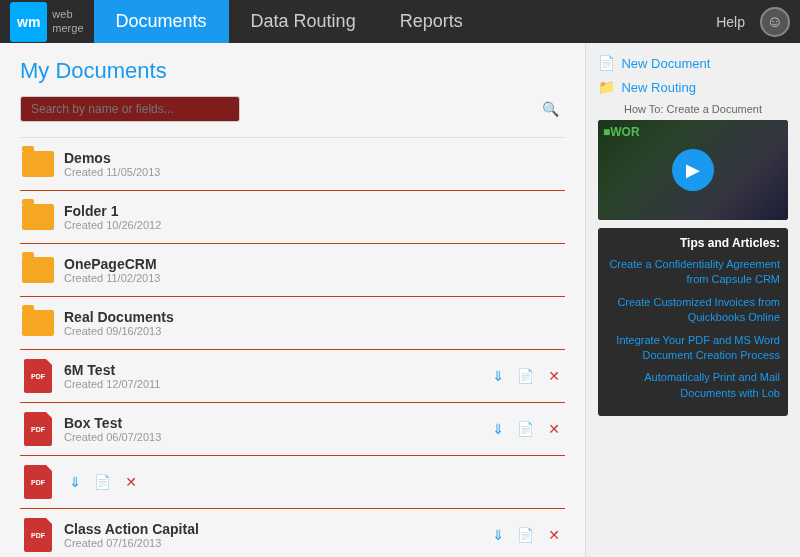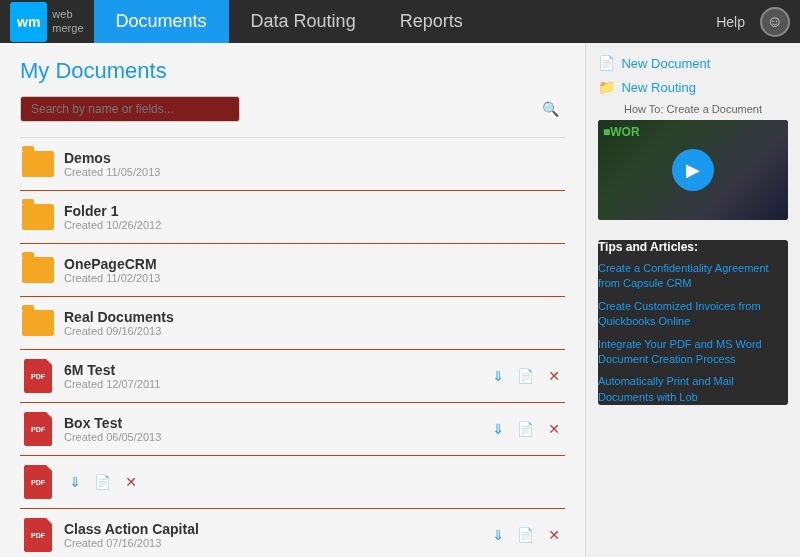--- a/index.html
+++ b/index.html
@@ -284,23 +284,25 @@
       top: 5px;
       left: 5px;
       color: #5c5;
       font-weight: bold;
       font-size: 12px;
       z-index: 1;
       opacity: 0.9;
     }
 
     .tips-section {
-      margin-top: 20px;
+      margin-top: 8px;
       background: #2c2c2c;
       border-radius: 3px;
+      padding: 8px;
+      text-align: right;
     }
     .tips-title {
       color: #fff;
       font-size: 12px;
       font-weight: bold;
       margin-bottom: 7px;
     }
     .tip-link {
       color: #1a9aef;
       font-size: 11px;
@@ -399,21 +401,21 @@
       </div>
 
       <div class="doc-item">
         <div class="doc-icon">
           <div class="pdf-icon">
               <span class="pdf-text">PDF</span>
             </div>
         </div>
         <div class="doc-info">
           <div class="doc-name">Box Test</div>
-          <div class="doc-date">Created 06/05/2013</div>
+          <div class="doc-date">Created 06/07/2013</div>
         </div>
         <div class="doc-actions">
           <div class="action-btn blue">⇓</div>
           <div class="action-btn blue">📄</div>
           <div class="action-btn red">✕</div>
         </div>
       </div>
 
       <div class="doc-item">
         <div class="doc-icon">

